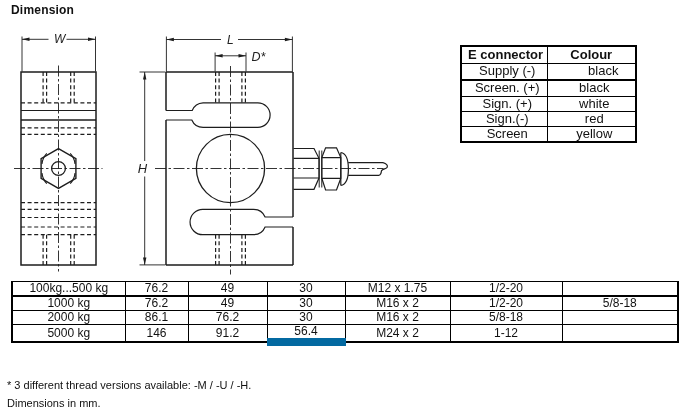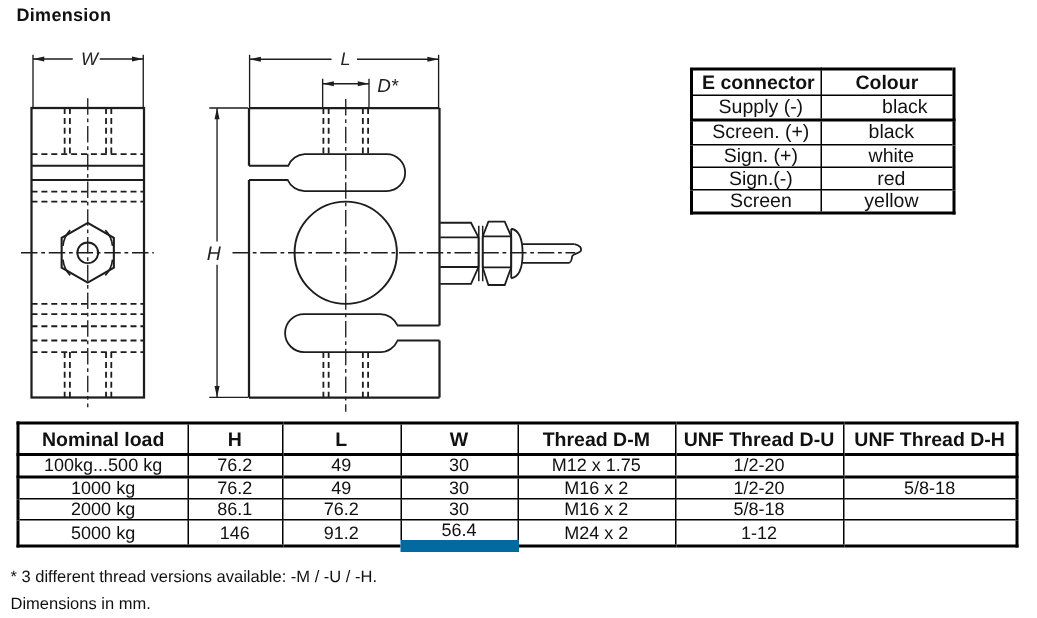--- a/index.html
+++ b/index.html
@@ -141,29 +141,20 @@
  <colgroup>
    <col style="width:113px">
       <col style="width:63px">
       <col style="width:79px">
       <col style="width:78px">
    <col style="width:105px">
       <col style="width:112px">
       <col style="width:116px">
  </colgroup>
  <tbody>
-      <tr style="height:21px;">
-   <th style="border-left:2px solid #000;border-top:2px solid #000;border-bottom:2px solid #000;">Nominal load</th>
-   <th style="border-top:2px solid #000;border-bottom:2px solid #000;">H</th>
-   <th style="border-top:2px solid #000;border-bottom:2px solid #000;">L</th>
-   <th style="border-top:2px solid #000;border-bottom:2px solid #000;">W</th>
-   <th style="border-top:2px solid #000;border-bottom:2px solid #000;">Thread D-M</th>
-   <th style="border-top:2px solid #000;border-bottom:2px solid #000;">UNF Thread D-U</th>
-   <th style="border-top:2px solid #000;border-bottom:2px solid #000;border-right:2px solid #000;">UNF Thread D-H</th>
- </tr>
  <tr style="height:13px;">
    <td style="border-left:2px solid #000;border-bottom:2px solid #000;">100kg...500 kg</td>
    <td style="border-bottom:2px solid #000;">76.2</td>
         <td style="border-bottom:2px solid #000;">49</td>
    <td style="border-bottom:2px solid #000;">30</td>
         <td style="border-bottom:2px solid #000;">M12 x 1.75</td>
    <td style="border-bottom:2px solid #000;">1/2-20</td>
    <td style="border-bottom:2px solid #000;border-right:2px solid #000;"></td>
  </tr>
  <tr style="height:13px;">

